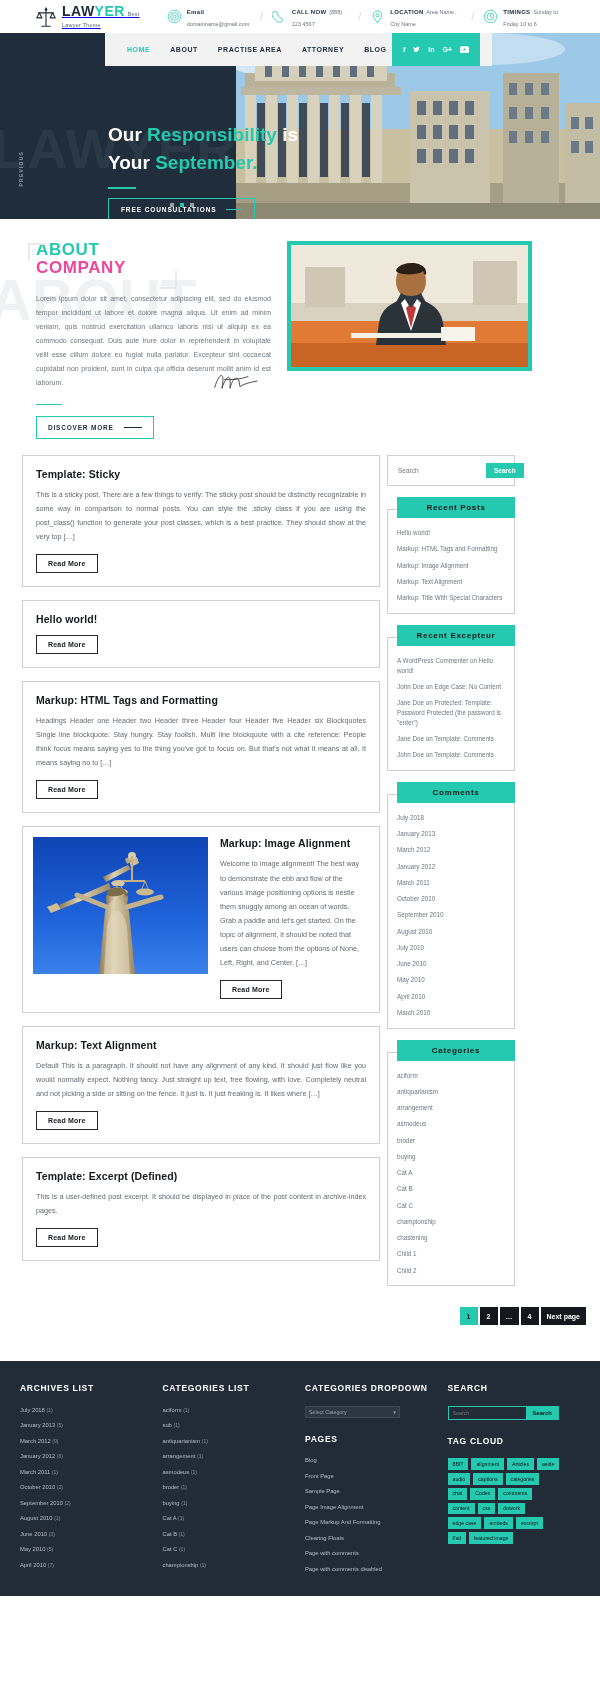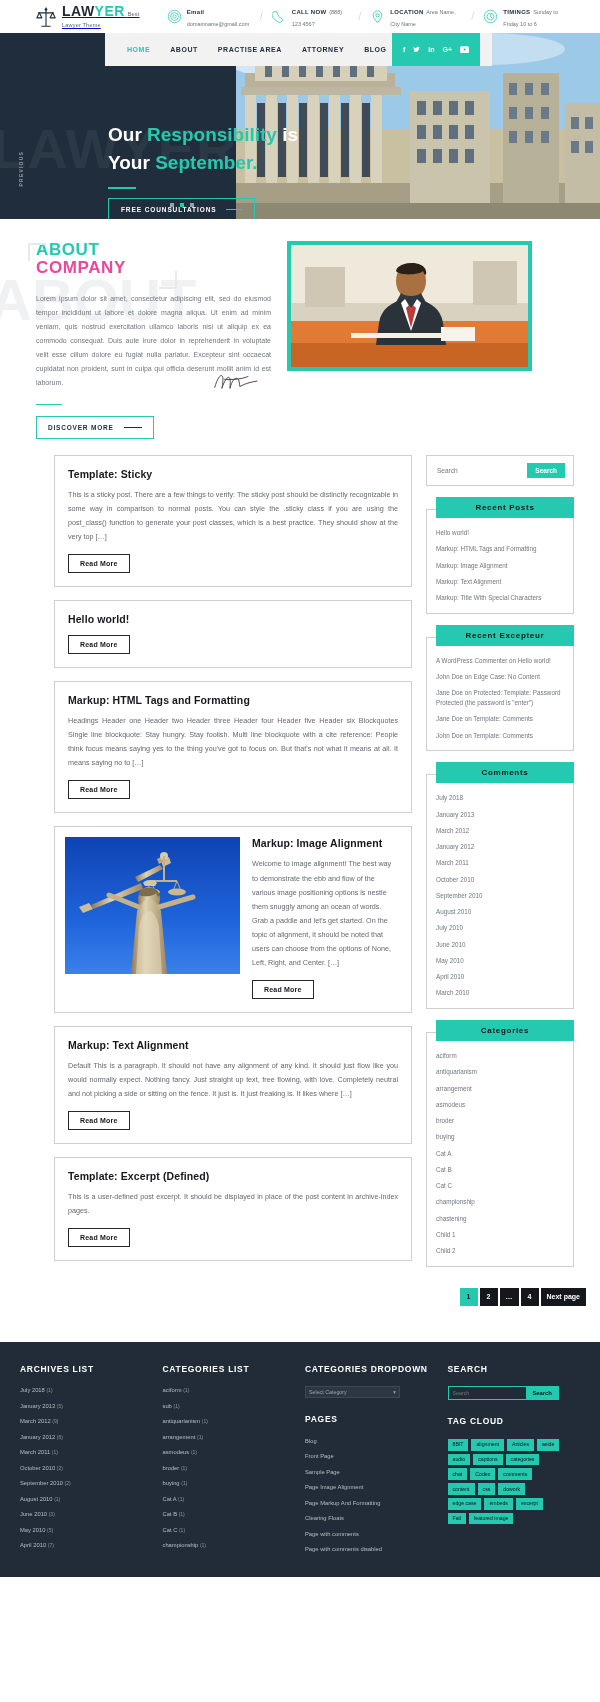--- a/index.html
+++ b/index.html
@@ -99,23 +99,23 @@
   .disc-btn {
     display: inline-flex; align-items: center; gap: 10px; border: 1px solid #25c9af;
     color: #1d2b39; background: transparent; font-size: 6.5px; font-weight: bold;
     letter-spacing: .8px; padding: 7px 11px; cursor: pointer; font-family: inherit;
   }
   .disc-btn .arw { width: 18px; height: 1px; background: #1d2b39; }
   .about-right { flex: 1; padding-left: 8px; }
   .photo-frame { border: 4px solid #25c9af; width: 245px; height: 130px; position: relative; overflow: hidden; }
   .sig { position: absolute; right: 100px; bottom: -4px; width: 54px; height: 22px; }
   
-  .wrap { display: flex; padding: 0 24px 0 22px; gap: 14px; margin-left: 32px; }
+  .wrap { display: flex; padding: 0 24px 0 22px; gap: 7px; }
   .col-main { width: 358px; }
-  .col-side { width: 148px; }
+  .col-side { width: 128px; }
   .post {
     border: 1px solid #cfcfcf; padding: 12px 13px 13px; margin-bottom: 13px; background: #fff;
   }
   .post h3 { font-size: 10.5px; font-weight: bold; color: #15181c; letter-spacing: .1px; }
   .post p { font-size: 7.2px; line-height: 1.95; color: #63686f; margin-top: 8px; text-align: justify; }
   .rm {
     display: inline-block; border: 1px solid #25282c; background: #fff; color: #15181c;
     font-size: 7px; font-weight: bold; letter-spacing: .2px; padding: 5px 11px; margin-top: 10px;
     cursor: pointer; font-family: inherit;
   }

